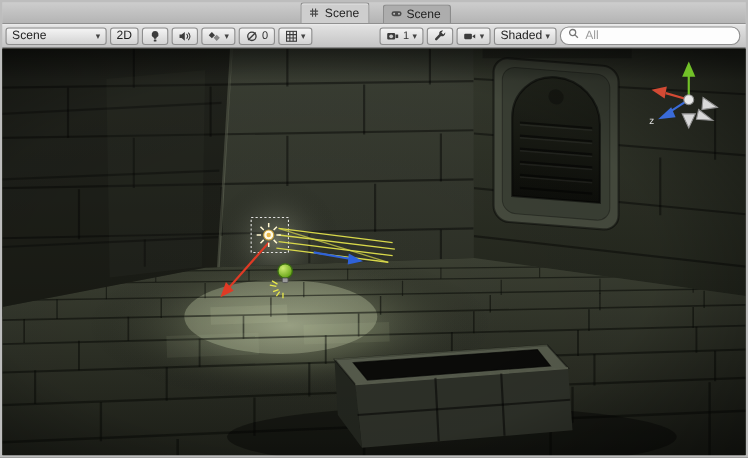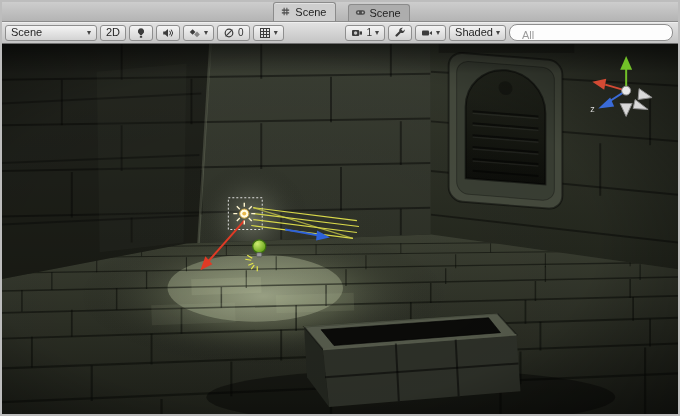--- a/index.html
+++ b/index.html
@@ -18,22 +18,22 @@
            box-shadow:inset 0 1px 0 #efefef;display:flex;align-items:center;padding:0 3px;gap:3px;
            font-size:11px;color:#1f1f1f;}
   .tbtn{box-sizing:border-box;height:16px;display:inline-flex;align-items:center;gap:3px;
         padding:0 5px;border:1px solid #8e8e8e;border-radius:3px;
         background:linear-gradient(#f4f4f4,#d3d3d3);font-size:11px;color:#1f1f1f;
         font-family:"Liberation Sans",sans-serif;cursor:default;line-height:1;}
   .tbtn.wide{min-width:92px;justify-content:space-between;}
   .caret{font-size:8px;color:#444;line-height:1;}
   .count{font-size:10px;color:#333;}
   .spacer{flex:1;}
-  .search{display:flex;align-items:flex-end;gap:3px;height:15px;width:150px;background:#fdfdfd;
-          border:1px solid #8e8e8e;border-radius:8px;padding:0 6px;margin-right:2px;flex-direction:column;}
+  .search{display:flex;align-items:flex-start;gap:3px;height:15px;width:150px;background:#fdfdfd;
+          border:1px solid #8e8e8e;border-radius:8px;padding:0 6px;margin-right:2px;}
   .search input{border:none;outline:none;background:transparent;flex:1;font-size:11px;min-width:0;
                 font-family:"Liberation Sans",sans-serif;color:#333;}
   .search input::placeholder{color:#9b9b9b;}
   
   .viewport{flex:1;position:relative;background:#23251e;overflow:hidden;}
   .viewport svg{position:absolute;inset:0;width:100%;height:100%;display:block;}
 </style>
 </head>
 <body>
 

